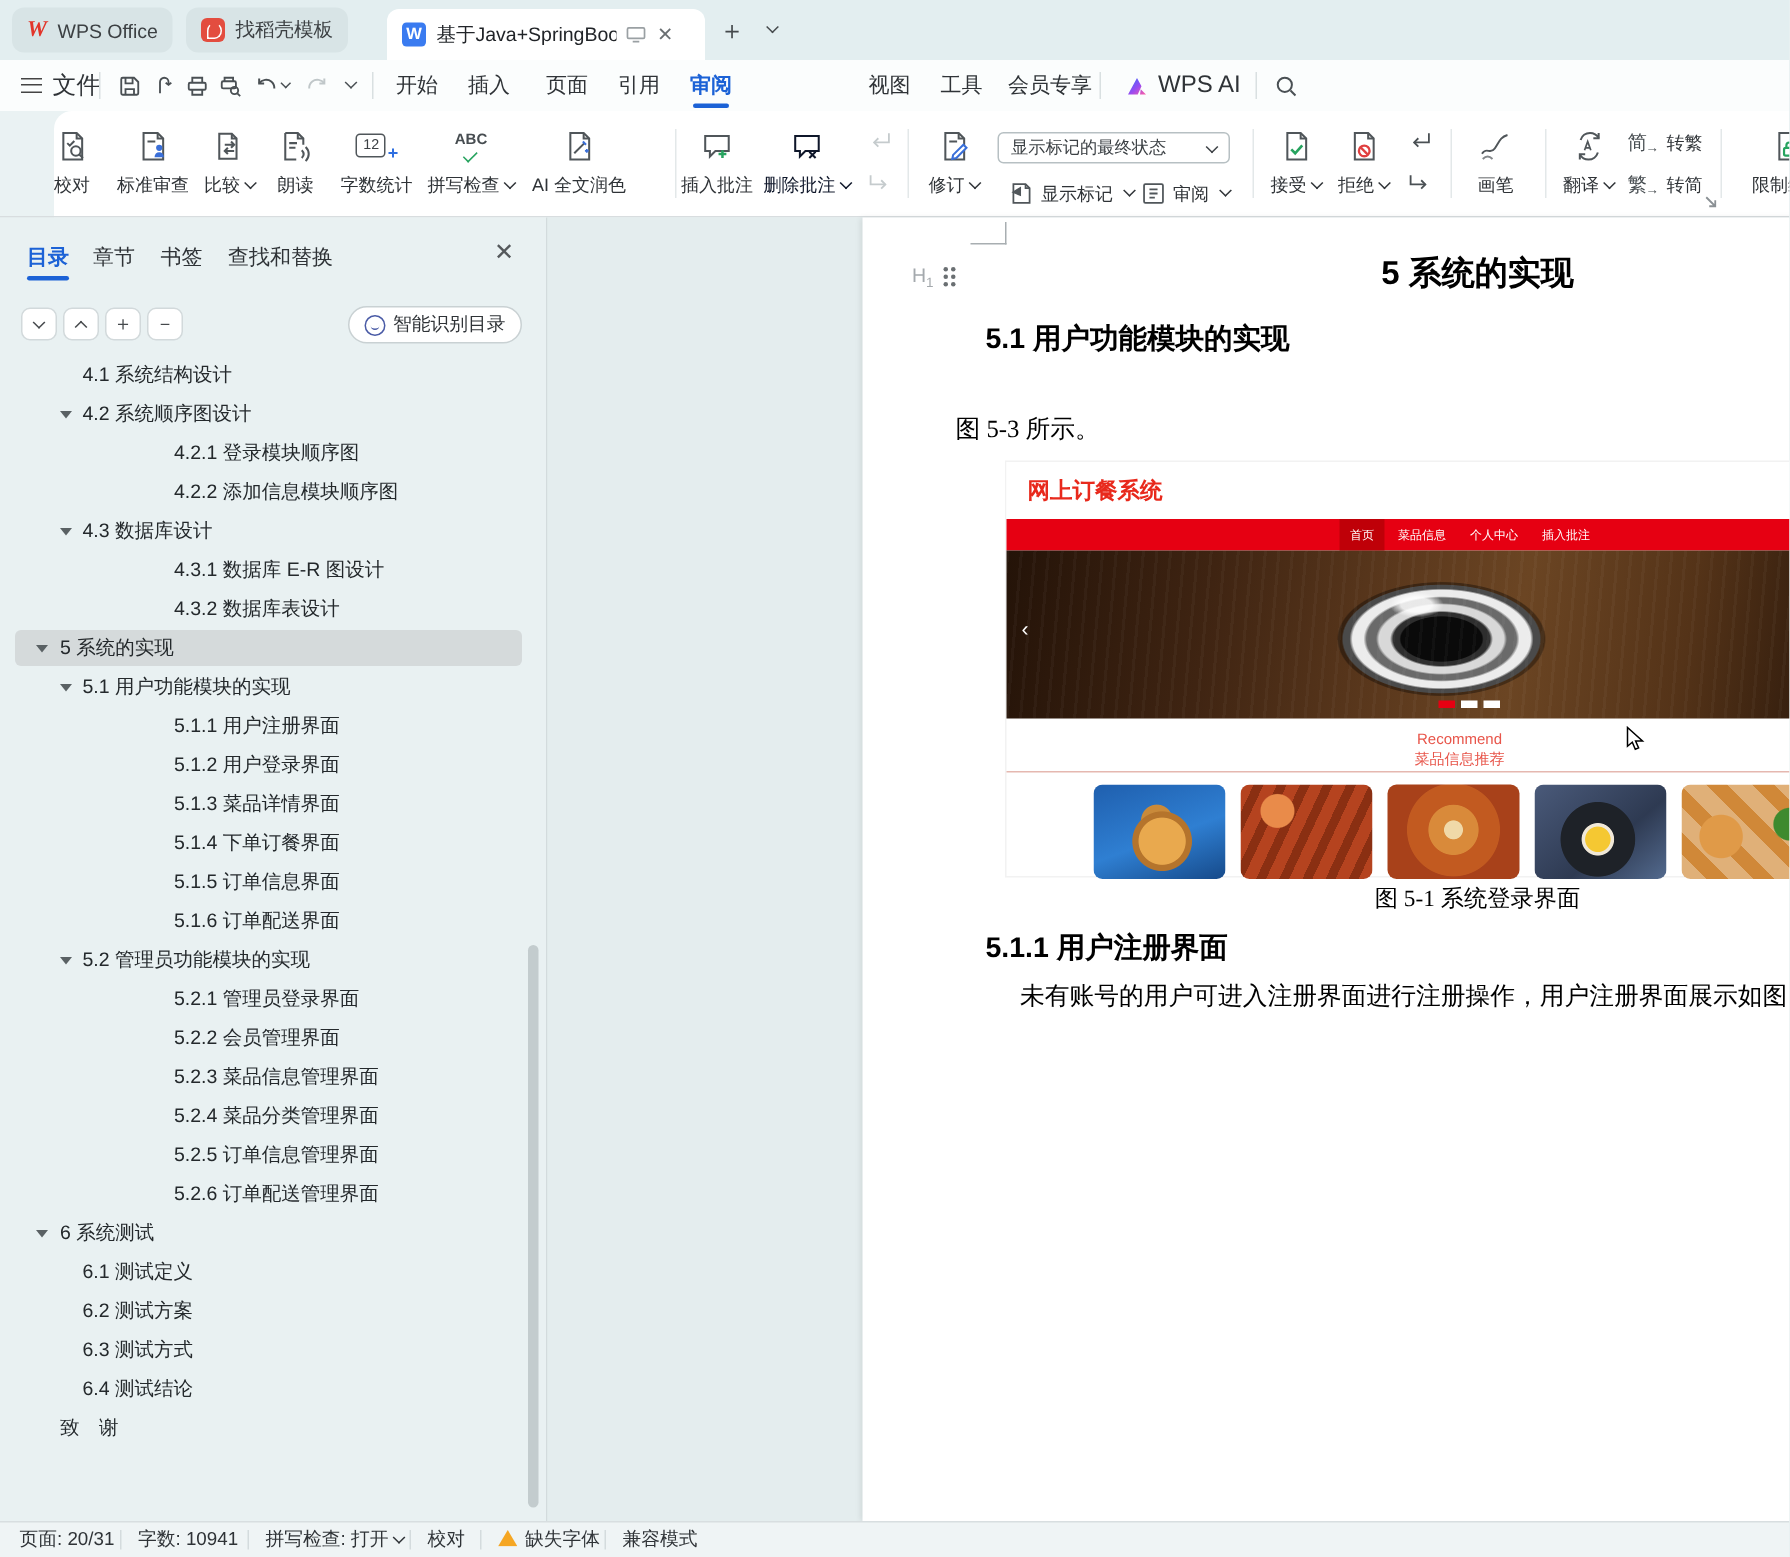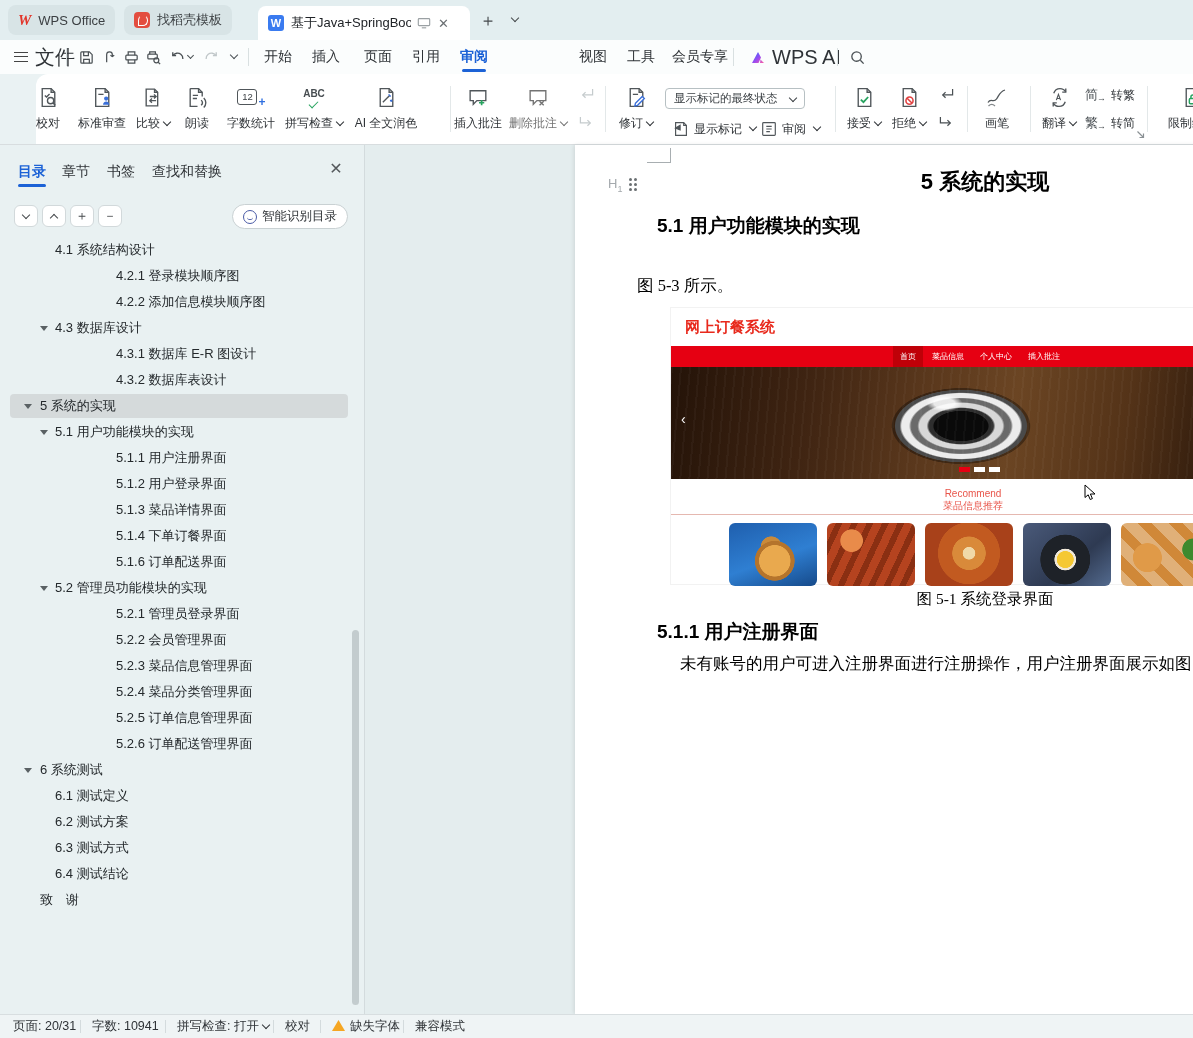--- a/index.html
+++ b/index.html
@@ -18,38 +18,38 @@
   .wlogo{font-weight:bold;font-style:italic;color:#e2352a;font-size:15px;font-family:"Liberation Serif",serif}
   .docer{width:16px;height:16px;border-radius:4px;background:#e34d3f;position:relative}
   .docer::after{content:"";position:absolute;left:4px;top:3px;width:8px;height:9px;border-radius:50% 50% 50% 0;border:1.6px solid #fff;border-top-color:transparent}
   .wdoc{width:16px;height:16px;border-radius:3px;background:#3a7bf0;color:#fff;font-size:11px;font-weight:bold;text-align:center;line-height:16px}
   .tab-title{max-width:120px;overflow:hidden;white-space:nowrap}
   .tbtn{position:absolute;top:10px;width:20px;height:20px;display:flex;align-items:center;justify-content:center;color:#45494c}
 
   
   .menubar{position:absolute;left:0;top:40px;width:100%;height:34px;background:#fbfdfd}
   .menubar .sep{position:absolute;top:8px;width:1px;height:18px;background:#d9e0e1}
-  .mitem{position:absolute;top:0;height:34px;display:flex;align-items:center;font-size:20px;color:#2f3337;cursor:default}
+  .mitem{position:absolute;top:0;height:34px;display:flex;align-items:center;font-size:16px;color:#2f3337;cursor:default}
   .qicon{position:absolute;top:7px;width:20px;height:20px;display:flex;align-items:center;justify-content:center;color:#4a5054}
   .qicon.dis{color:#c0c7c9}
   .mtab{position:absolute;top:0;height:34px;line-height:32px;font-size:14px;color:#2f3337}
   .mtab.active{color:#1c62d6;font-weight:bold}
   .mtab.active::after{content:"";position:absolute;left:2px;right:2px;bottom:2px;height:3px;border-radius:2px;background:#1c62d6}
   .hamb{width:14px;height:10px;border-top:1.6px solid #444;border-bottom:1.6px solid #444;position:relative;margin-right:7px}
   .hamb::after{content:"";position:absolute;left:0;top:2.8px;width:100%;height:1.6px;background:#444}
 
   
   .ribbon{position:absolute;left:0;top:74px;width:100%;height:71px;background:#eaf2f3}
   .ribbon .panel{position:absolute;left:36px;top:0;right:0;bottom:0;background:#fff;border-radius:12px 0 0 0}
   .ribbon .bline{position:absolute;left:0;bottom:0;width:100%;height:1px;background:#d8dddf}
   .rbtn{position:absolute;top:8px;width:64px;text-align:center;color:#2f3337;font-size:12px}
   .rbtn.wide{width:96px}
   .rbtn .ric{height:30px;display:flex;align-items:center;justify-content:center}
   .rbtn .rlb{margin-top:3px;white-space:nowrap;display:flex;align-items:center;justify-content:center}
-  .rbtn.dis{color:#737373}
+  .rbtn.dis{color:#0f172a}
   .rdiv{position:absolute;top:12px;width:1px;height:46px;background:#e3e8e9}
   .dropdown{position:absolute;display:flex;align-items:center;justify-content:space-between;padding:0 8px;border:1px solid #b7c0c3;border-radius:4px;font-size:11.5px;color:#3c4145;background:#fff}
   .rrow{position:absolute;display:flex;align-items:center;gap:4px;font-size:12px;color:#2f3337;white-space:nowrap}
   .navarr{position:absolute;width:20px;height:16px;display:flex;align-items:center;justify-content:center;color:#4a5054}
   .navarr.dis{color:#c5cbcd}
   .wcbox{width:20px;height:16px;border:1.3px solid #50565a;border-radius:3px;font-size:9.5px;line-height:14px;color:#3c4145;position:relative}
   .abcic{font-size:10px;font-weight:bold;color:#474d51;line-height:10px;position:relative}
   .abcic .ck{display:block;width:9px;height:5px;border-left:1.7px solid #27a35f;border-bottom:1.7px solid #27a35f;transform:rotate(-45deg);margin:2px auto 0}
   .zhch{font-size:13px;color:#474d51;line-height:13px}
   .zhch b{font-weight:normal;font-size:9px;position:relative;top:2px;left:-1px}
@@ -392,21 +392,21 @@
             <path d="M7.5 8h5" stroke="#50565a" stroke-width="1.2"></path>
             <path d="M10 16.5l6.5-6.5 2 2-6.5 6.5-2.6.6z" fill="#fff" stroke="#3a6fd8" stroke-width="1.3"></path>
           </svg>
       </div>
       <div class="rlb">
           <span>修订</span>
           <span class="cv"></span>
         </div>
     </div>
 
-    <div class="dropdown" style="left:665px;top:14px;width:140px;height:21px">
+    <div class="dropdown" style="left:665px;top:14px;width:155px;height:21px">
       <span>显示标记的最终状态</span>
       <span class="cv" style="top:-1px"></span>
     </div>
 
     <div class="rrow" style="left:672px;top:46px">
       <svg width="18" height="18" viewBox="0 0 20 20" fill="none" stroke="#50565a" stroke-width="1.3">
           <path d="M4 3h9l3 3v11H4z"></path>
           <path d="M13 3v3h3"></path>
           <path d="M4 9l5-3v5z" fill="#50565a"></path>
         </svg>
@@ -552,20 +552,24 @@
       <span>智能识别目录</span>
     </div>
 
     <div class="toclist">
 
         <div class="trow lv2">
           
           <span class="tlb">4.1 系统结构设计</span>
         </div>
 
+        <div class="trow arr lv2">
+          <span class="tri"></span>
+          <span class="tlb">4.2 系统顺序图设计</span>
+        </div>
 
         <div class="trow lv3">
           
           <span class="tlb">4.2.1 登录模块顺序图</span>
         </div>
 
         <div class="trow lv3">
           
           <span class="tlb">4.2.2 添加信息模块顺序图</span>
         </div>
@@ -608,20 +612,24 @@
         <div class="trow lv3">
           
           <span class="tlb">5.1.3 菜品详情界面</span>
         </div>
 
         <div class="trow lv3">
           
           <span class="tlb">5.1.4 下单订餐界面</span>
         </div>
 
+        <div class="trow lv3">
+          
+          <span class="tlb">5.1.5 订单信息界面</span>
+        </div>
 
         <div class="trow lv3">
           
           <span class="tlb">5.1.6 订单配送界面</span>
         </div>
 
         <div class="trow arr lv2">
           <span class="tri"></span>
           <span class="tlb">5.2 管理员功能模块的实现</span>
         </div>

